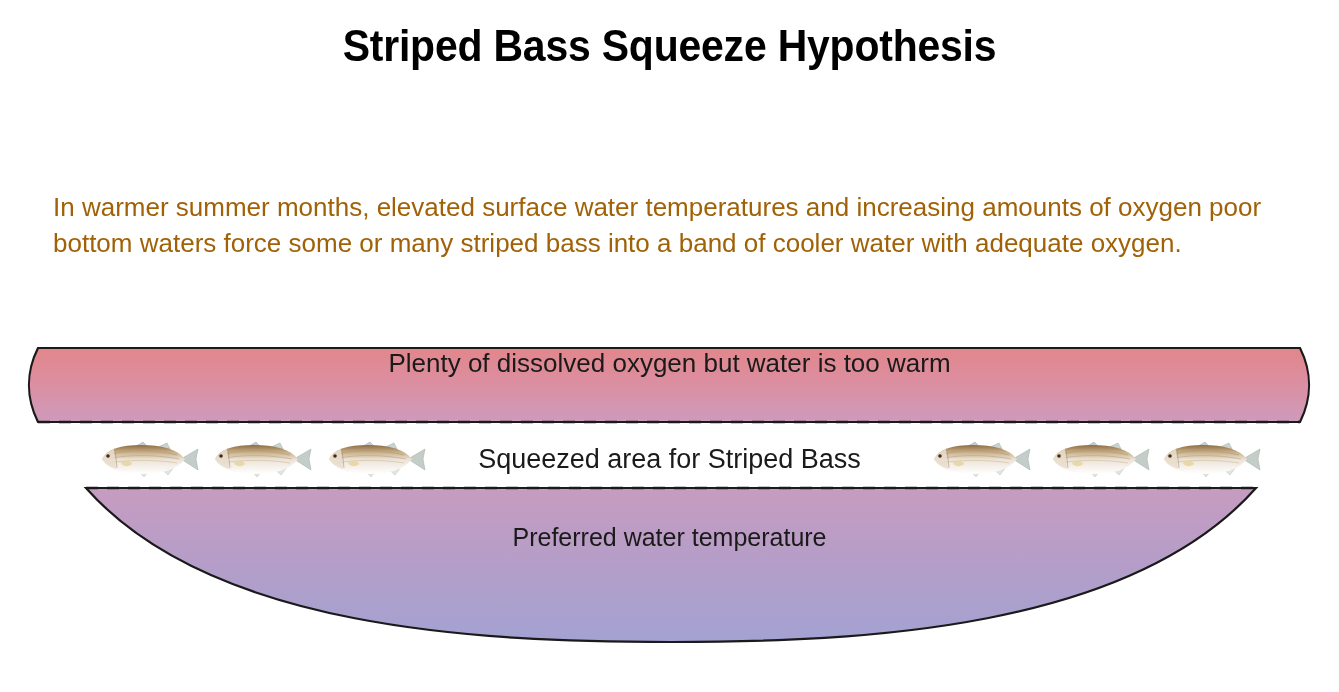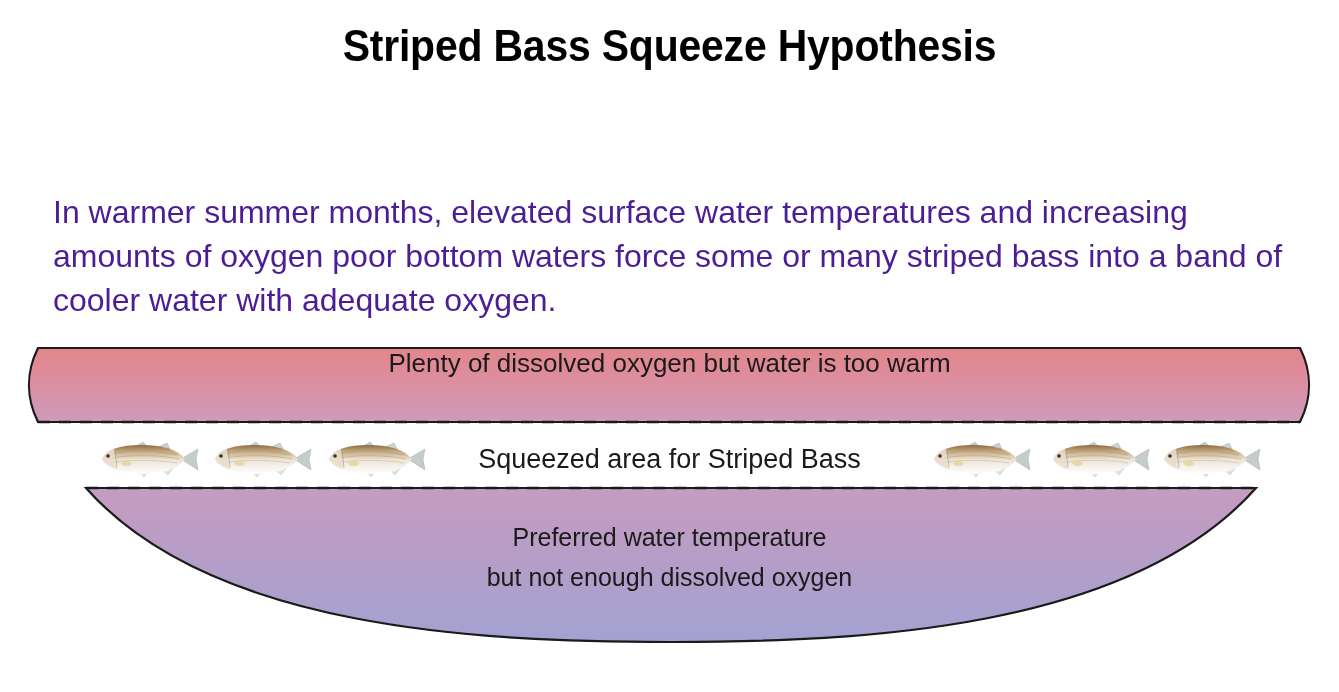--- a/index.html
+++ b/index.html
@@ -31,23 +31,23 @@
     transform: scaleX(0.93);
     transform-origin: center top;
   }
 
   
   .intro-paragraph {
     position: absolute;
     top: 190px;
     left: 53px;
     width: 1238px;
-    font-size: 32px;
+    font-size: 26px;
     line-height: 1.38;
-    color: #4c1d95;
+    color: #a16207;
     text-align: left;
   }
 
   
   .diagram {
     position: absolute;
     left: 0;
     top: 330px;
     width: 1339px;
     height: 330px;
@@ -124,21 +124,20 @@
     </g>
   </svg>
 </div>
 
 <div class="layer-label label-warm">Plenty of dissolved oxygen but water is too warm</div>
 
 <div class="layer-label label-squeeze">Squeezed area for Striped Bass</div>
 
 <div class="layer-label label-cold">
   <span>Preferred water temperature</span>
-  <span>but not enough dissolved oxygen</span>
 </div>
 
 <div class="fish" style="left:97px;  top:437px;">
     <svg viewBox="0 0 104 44" xmlns="http://www.w3.org/2000/svg">
       <defs>
         <linearGradient id="fb" x1="0" y1="0" x2="0" y2="1">
           <stop offset="0%" stop-color="#8d6b45"></stop>
           <stop offset="22%" stop-color="#c3a87e"></stop>
           <stop offset="50%" stop-color="#ece3d7"></stop>
           <stop offset="100%" stop-color="#ffffff"></stop>

